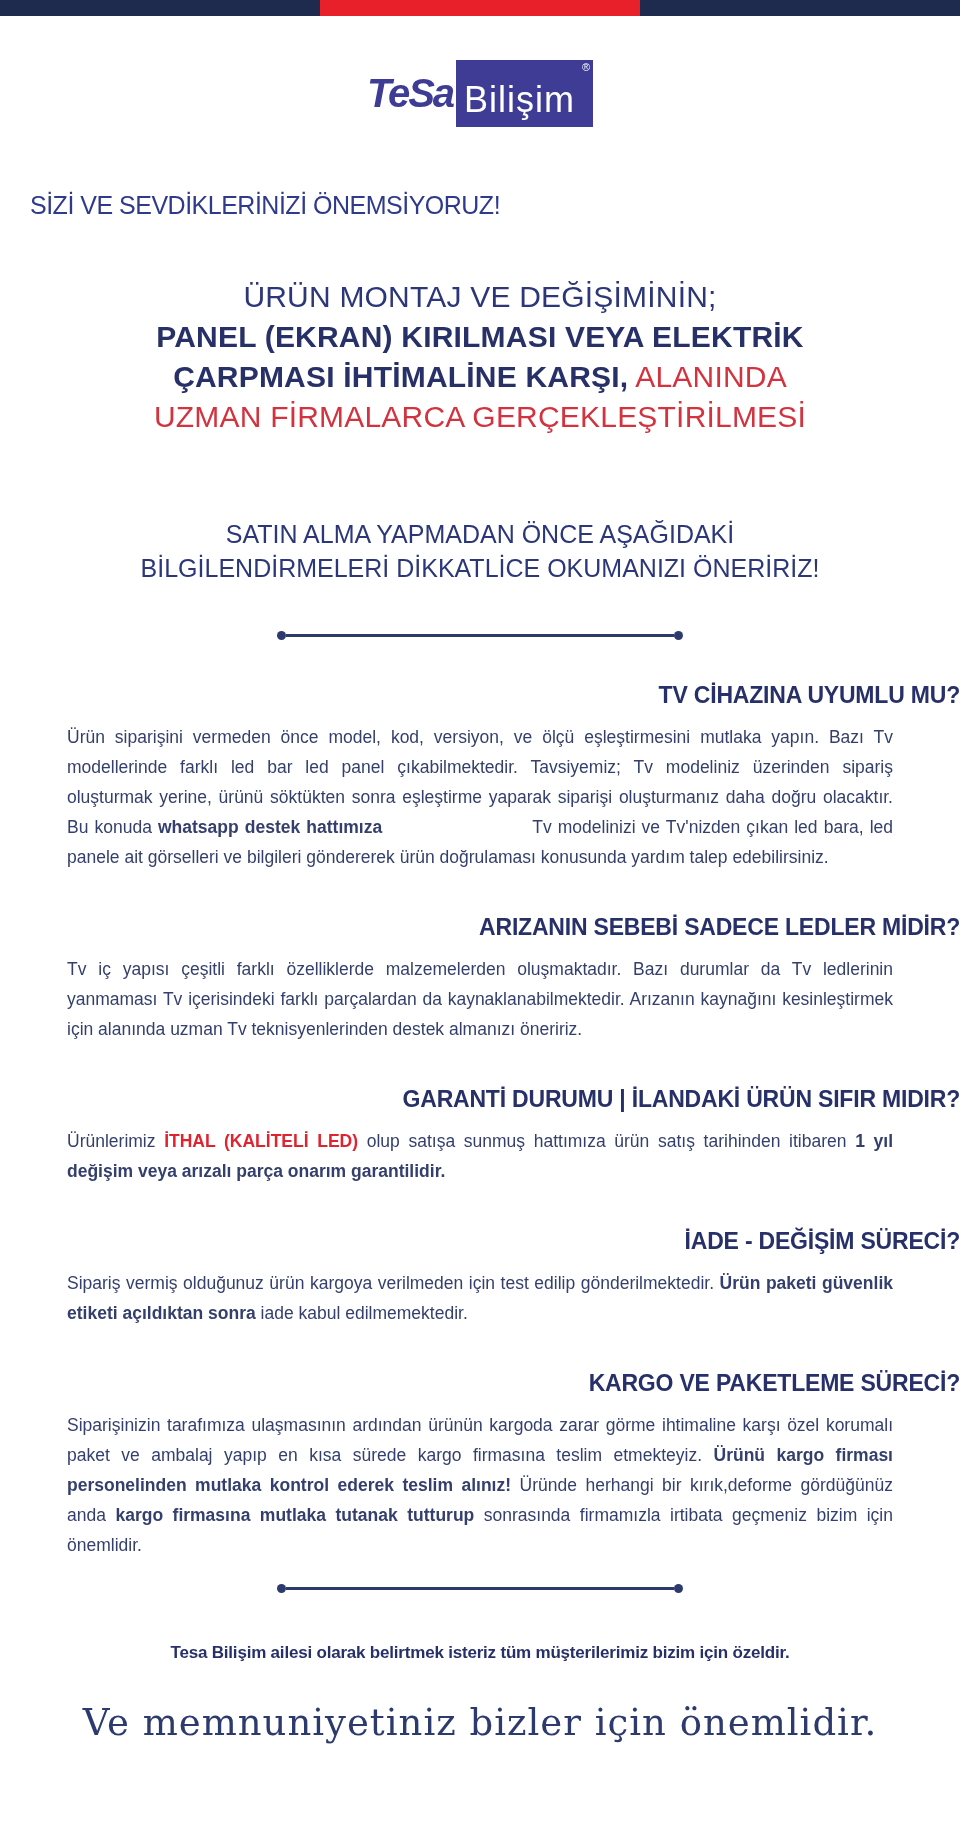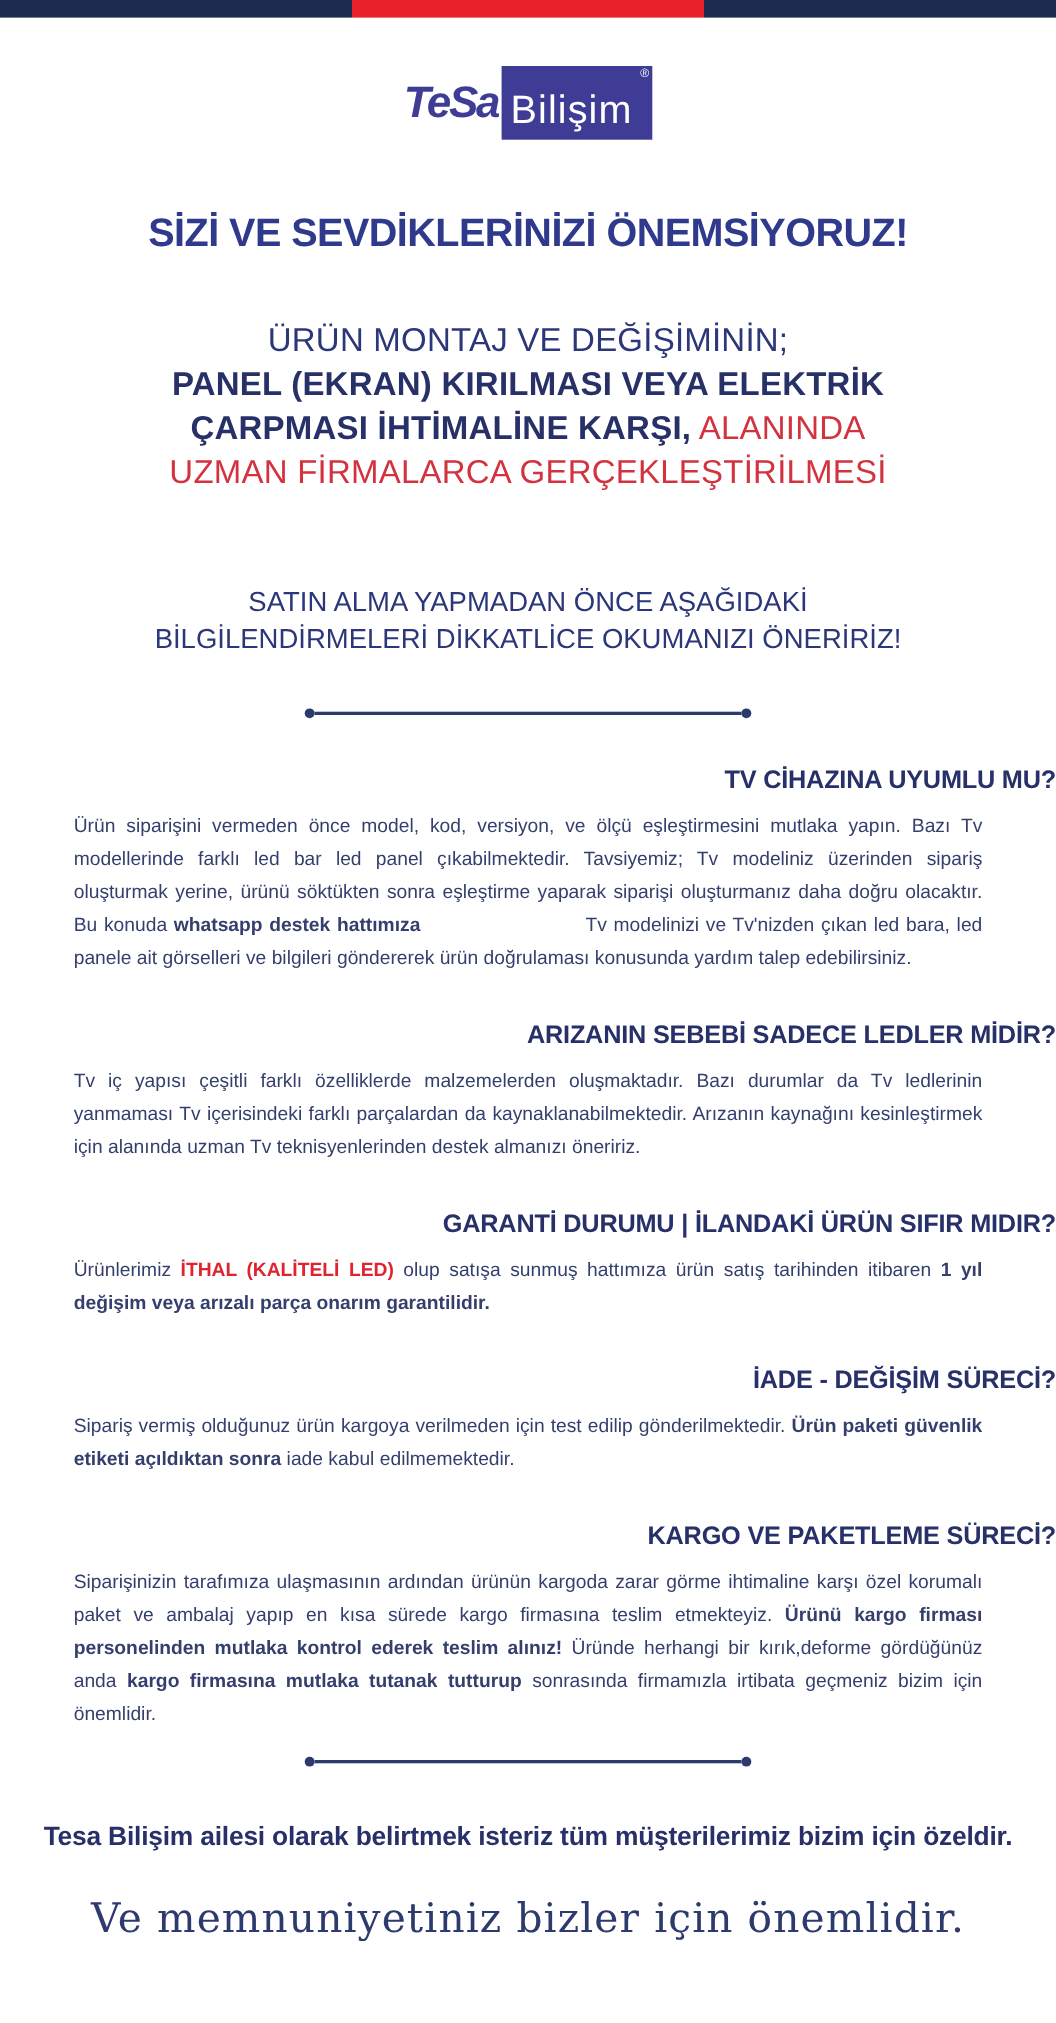--- a/index.html
+++ b/index.html
@@ -22,21 +22,21 @@
 
   
   .logo-row{margin-top:44px; display:flex; justify-content:center; align-items:center;}
   .logo-tesa{font-size:40px; font-weight:bold; font-style:italic; color:var(--logo_blue);
     letter-spacing:-2px; margin-right:3px;}
   .logo-box{position:relative; background:var(--logo_blue); color:#fff; font-size:36px;
     font-weight:400; letter-spacing:1px; line-height:46px; padding:17px 18px 4px 8px;}
   .logo-reg{position:absolute; top:2px; right:3px; font-size:11px; line-height:11px; letter-spacing:0;}
 
   
-  .main-title{margin:64px 30px 0; text-align:center; font-size:36px; font-weight:700;
+  .main-title{margin:64px 30px 0; font-size:25px; font-weight:400;
     letter-spacing:-0.5px; color:var(--title_blue);}
   .subhead{margin-top:57px; text-align:center; font-size:30px; line-height:40px;
     font-weight:500; color:var(--subtitle_navy); letter-spacing:0.2px;}
   .subhead .b{font-weight:800; color:var(--subtitle_navy_bold);}
   .subhead .r{color:var(--accent_red);text-align:center;}
   .notice{margin-top:80px; text-align:center; font-size:25px; line-height:34px;
     color:var(--subtitle_navy);}
 
   
   .divider{margin:46px auto 0; width:406px; display:flex; align-items:center;}
@@ -48,21 +48,21 @@
   section{margin-top:42px;}
   .sec-heading{text-align:right; font-size:23px; font-weight:800; letter-spacing:-0.2px;
     color:var(--heading_navy);}
   .sec-body{width:826px; margin:13px auto 0; font-size:17.5px; line-height:30px;
     text-align:justify; color:var(--body_navy);}
   .sec-body b{font-weight:bold;}
   .red-bold{color:var(--strong_red); font-weight:bold;}
   .gap{display:inline-block; width:150px;}
 
   
-  .closing{margin:50px auto 11px; width:890px; text-align:center; font-size:24px;
+  .closing{margin:50px auto 11px; width:890px; text-align:center; font-size:17px;
     font-weight:bold; letter-spacing:-0.2px; color:var(--heading_navy);}
   .signature{margin-top:38px; text-align:center; font-size:37px; 
     font-weight:400; letter-spacing:1px; color:var(--divider_navy);
     font-family:cursive,"DejaVu Serif",serif;}
 </style>
 </head>
 <body>
 
 <div class="page">
 

